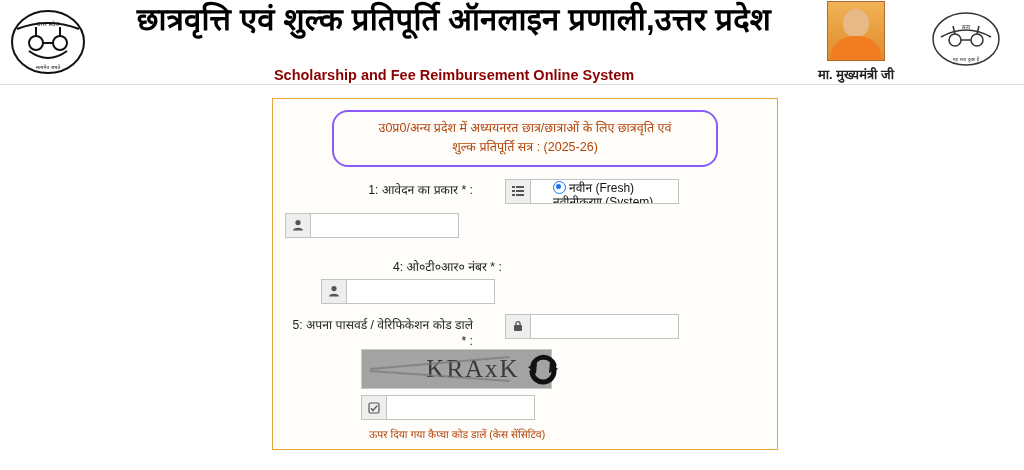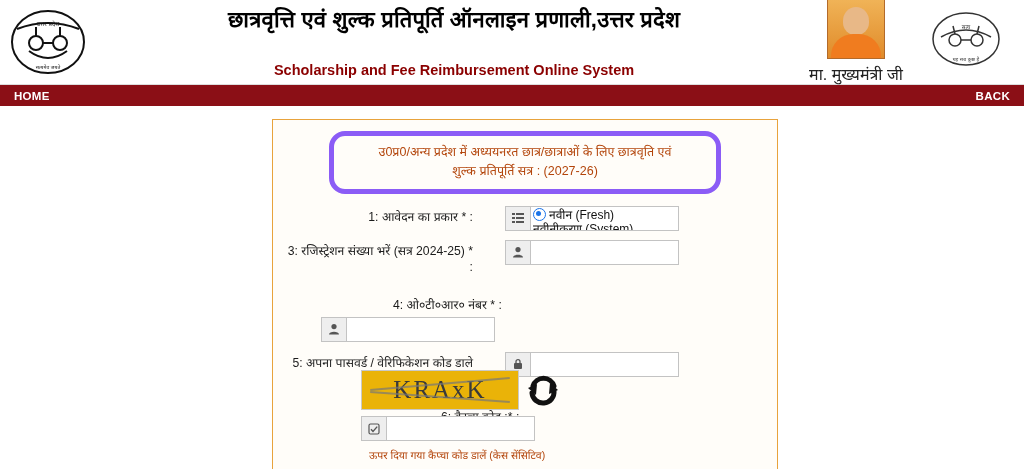--- a/index.html
+++ b/index.html
@@ -38,21 +38,21 @@
     flex: none;
   }
   .emblem-left svg { display:block; }
 
   .header-titles {
     flex: 1;
     text-align: center;
     padding-left: 10px;
   }
   .title-hi {
-    font-size: 22px;
+    font-size: 31px;
     font-weight: bold;
     color: #000000;
     line-height: 1.25;
     letter-spacing: 0.2px;
   }
   .title-en {
     font-size: 14.5px;
     font-weight: bold;
     color: #8b0000;
     margin-top: 28px;
@@ -87,24 +87,24 @@
     position: absolute;
     left: 50%;
     bottom: 0;
     transform: translateX(-50%);
     width: 50px;
     height: 24px;
     border-radius: 22px 22px 0 0;
     background: #f07c1f;
   }
   .cm-caption {
-    font-size: 16px;
+    font-size: 13px;
     color: #222;
     margin-top: 4px;
-    font-weight: normal;
+    font-weight: bold;
   }
 
   .emblem-right {
     width: 104px;
     flex: none;
     text-align: center;
     padding-right: 6px;
   }
   .emblem-right svg { display:block; margin: 0 auto; }
 
@@ -139,21 +139,21 @@
     top: 13px;
     width: 506px;
     height: 352px;
     border: 1px solid #e8a33d;
     background: #fffdf9;
     box-sizing: border-box;
   }
   .form-heading {
     margin: 11px auto 12px auto;
     width: 362px;
-    border: 5px solid #8b5cf6;
+    border: 2px solid #8b5cf6;
     border-radius: 16px;
     padding: 7px 10px;
     text-align: center;
     color: #b3450b;
     font-size: 12.5px;
     line-height: 1.55;
     background: #fffdf9;
   }
 
   .row {
@@ -212,21 +212,21 @@
     width: 148px;
     height: 25px;
     border: 1px solid #c3c3c3;
     border-left: none;
     background: #ffffff;
     box-sizing: border-box;
     overflow: hidden;
   }
   .select-box .opt {
     position: absolute;
-    left: 2px;
+    left: 22px;
     font-size: 12px;
     color: #111;
     white-space: nowrap;
     display: flex;
     align-items: center;
     gap: 3px;
   }
   .select-box .opt.first { top: -1px; }
   .select-box .opt.second { top: 13px; }
   .radio {
@@ -253,25 +253,26 @@
     color: #1b1b1b;
   }
 
   .captcha-wrap {
     position: absolute;
     left: 88px;
     top: 250px;
     width: 156px;
     height: 38px;
     border: 1px solid #c9c9c9;
-    background: #eab308;
+    background: #a3a3a3;
     display: flex;
     align-items: center;
     justify-content: center;
     overflow: hidden;
+    padding-left: 33px;
   }
   .captcha-text {
     font-family: "Liberation Serif", serif;
     font-size: 25px;
     letter-spacing: 2px;
     color: #3a3a3a;
     position: relative;
     z-index: 1;
   }
   .captcha-line {
@@ -353,32 +354,28 @@
         <circle cx="26" cy="31" r="6" fill="none" stroke="#333" stroke-width="1.5"></circle>
         <circle cx="48" cy="31" r="6" fill="none" stroke="#333" stroke-width="1.5"></circle>
         <path d="M32 31 L42 31" stroke="#333" stroke-width="1.5"></path>
         <path d="M26 25 L24 17 M48 25 L50 17" stroke="#333" stroke-width="1.5"></path>
         <text x="37" y="20" font-size="5.5" text-anchor="middle" fill="#333" font-family="DejaVu Sans, sans-serif">सत्य</text>
         <text x="37" y="52" font-size="5" text-anchor="middle" fill="#333" font-family="DejaVu Sans, sans-serif">यह सब कुछ है</text>
       </svg>
     </div>
   </div>
 
-  <div class="navbar">
-    <a href="#">HOME</a>
-    <a href="#">BACK</a>
-  </div>
 
   <div class="content">
 
     <div class="form-panel">
 
       <div class="form-heading">
         <span>उ0प्र0/अन्य प्रदेश में अध्ययनरत छात्र/छात्राओं के लिए छात्रवृति एवं</span><br>
-        <span>शुल्क प्रतिपूर्ति सत्र : (2027-26)</span>
+        <span>शुल्क प्रतिपूर्ति सत्र : (2025-26)</span>
       </div>
 
       <div class="row">
         <div class="lbl">1: आवेदन का प्रकार * :</div>
         <div class="input-group">
           <div class="addon">
             <svg width="12" height="12" viewBox="0 0 12 12" aria-hidden="true">
               <rect x="0" y="1" width="3" height="2" fill="#555"></rect>
                 <rect x="4" y="1" width="8" height="2" fill="#555"></rect>
               <rect x="0" y="5" width="3" height="2" fill="#555"></rect>
@@ -394,21 +391,20 @@
             </div>
             <div class="opt second">
               <span>नवीनीकरण (System)</span>
             </div>
           </div>
         </div>
       </div>
 
 
       <div class="row">
-        <div class="lbl">3: रजिस्ट्रेशन संख्या भरें (सत्र 2024-25) * :</div>
         <div class="input-group">
           <div class="addon">
             <svg width="12" height="12" viewBox="0 0 12 12" aria-hidden="true">
               <circle cx="6" cy="3.6" r="2.6" fill="#555"></circle>
               <path d="M1 11.5 C1 7.8 11 7.8 11 11.5 Z" fill="#555"></path>
             </svg>
           </div>
           <input class="field w1" type="text" value="" placeholder="" style="">
         </div>
       </div>

